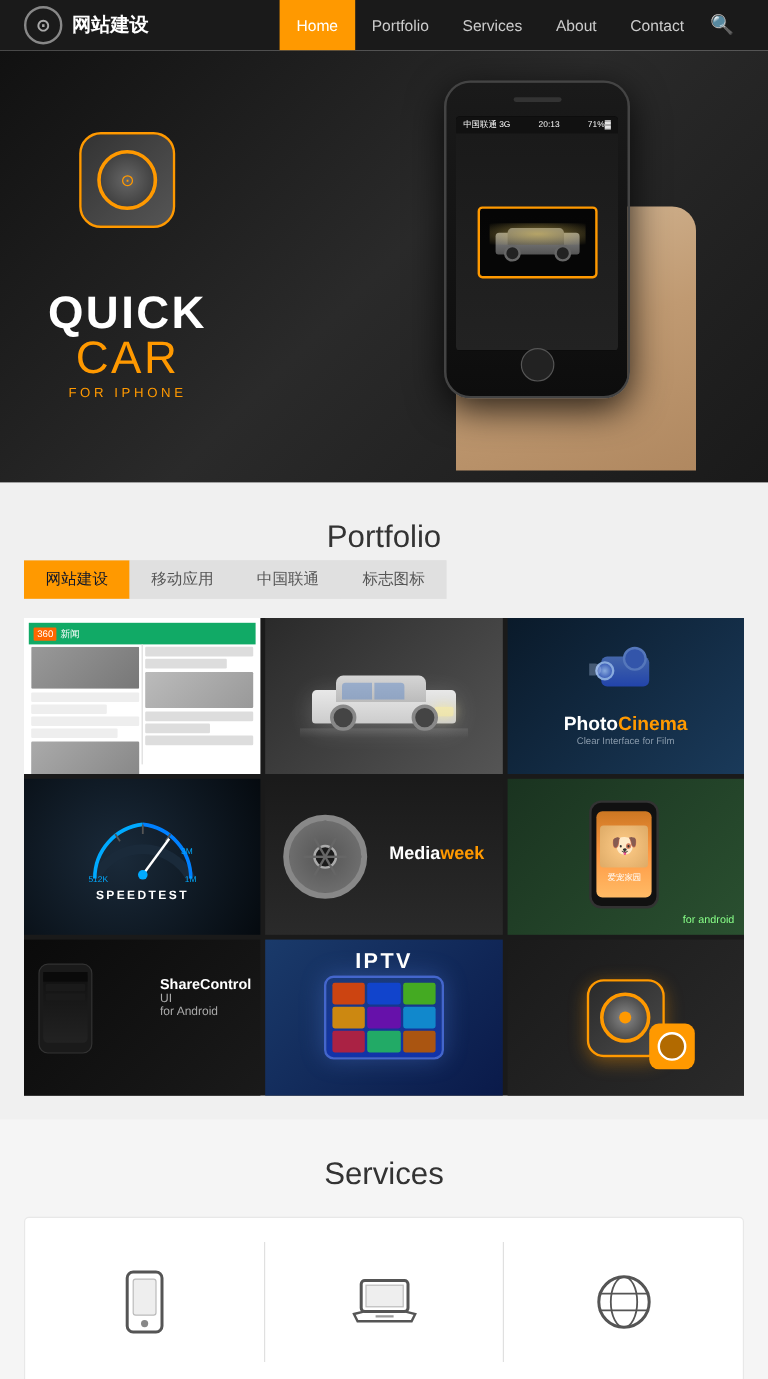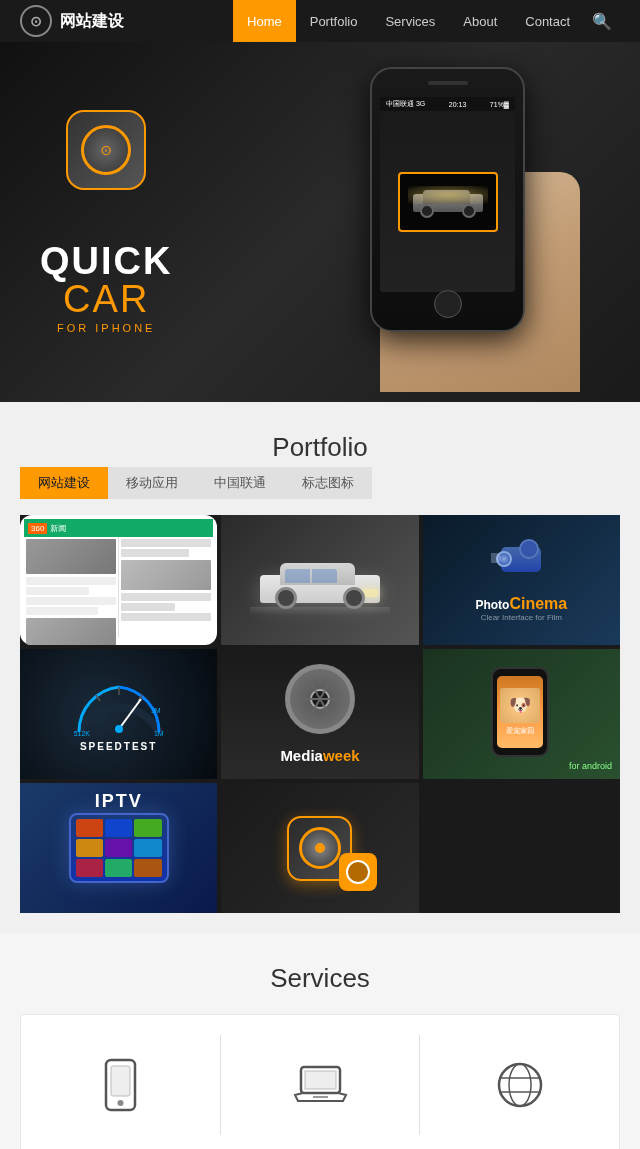--- a/index.html
+++ b/index.html
@@ -238,21 +238,20 @@
       align-items: center;
       justify-content: center;
       color: #fff;
       font-size: 24px;
     }
 
     
     .pi-360 {
       background: #fff;
       padding: 4px;
-      border-radius: 12px;
     }
     .pi-360-header {
       height: 18px;
       background: linear-gradient(90deg, #1a6, #1a6);
       display: flex;
       align-items: center;
       padding: 0 4px;
       gap: 3px;
     }
     .pi-360-header span { font-size: 8px; color: #fff; }
@@ -273,40 +272,40 @@
       background: linear-gradient(135deg, #0a1a2a, #1a3a5a);
       display: flex;
       flex-direction: column;
       align-items: center;
       justify-content: center;
       gap: 6px;
     }
     .cinema-text-area {
       text-align: center;
     }
-    .cinema-photo { font-size: 12px; font-weight: bold; color: #fff; }
+    .cinema-photo { font-size: 16px; font-weight: bold; color: #fff; }
     .cinema-cinema { font-size: 16px; font-weight: bold; color: #f90; }
     .cinema-tagline { font-size: 8px; color: #8899aa; }
 
     
     .pi-speed {
       background: radial-gradient(circle at 40% 50%, #1a2a3a, #050a0f);
       display: flex;
       align-items: center;
       justify-content: center;
       flex-direction: column;
       gap: 4px;
     }
     .speed-text { font-size: 10px; color: #fff; font-weight: bold; letter-spacing: 2px; }
 
     
     .pi-media {
       background: linear-gradient(180deg, #1a1a1a, #2a2a2a);
       display: flex;
-      flex-direction: column;
+      flex-direction: row;
       align-items: center;
       justify-content: center;
       gap: 18px;
     }
 
     
     .pi-pet {
       background: linear-gradient(135deg, #1a3320, #2a5030);
       display: flex;
       align-items: center;
@@ -579,20 +578,35 @@
 
             <div style="width:40px;height:35px;background:radial-gradient(circle,#ffcc88,#ddaa66);border-radius:3px;display:flex;align-items:center;justify-content:center;font-size:18px;">🐶</div>
             <div style="font-size:7px;color:#fff;text-align:center;">爱宠家园</div>
           </div>
         </div>
       </div>
       <div style="position:absolute;bottom:8px;right:8px;font-size:9px;color:#8f8;text-align:right;">for android</div>
       <div class="portfolio-overlay">+</div>
     </div>
 
+    <div class="portfolio-item pi-share">
+      <div style="position:absolute;left:12px;top:20px;width:45px;height:75px;background:#1a1a1a;border-radius:8px;border:1px solid #333;">
+        <div style="position:absolute;top:6px;left:3px;right:3px;bottom:8px;background:linear-gradient(180deg,#111,#222);border-radius:4px;">
+          <div style="width:100%;height:8px;background:#0a0a0a;margin-bottom:2px;"></div>
+          <div style="margin:2px;height:6px;background:#1a1a1a;border-radius:1px;"></div>
+          <div style="margin:2px;height:6px;background:#1a1a1a;border-radius:1px;"></div>
+        </div>
+      </div>
+      <div style="position:absolute;right:8px;top:30px;text-align:left;">
+        <div style="font-size:12px;color:#fff;font-weight:bold;">ShareControl</div>
+        <div style="font-size:10px;color:#aaa;">UI</div>
+        <div style="font-size:10px;color:#aaa;">for Android</div>
+      </div>
+      <div class="portfolio-overlay">+</div>
+    </div>
 
     <div class="portfolio-item pi-iptv">
       <div style="width:100px;height:70px;background:linear-gradient(180deg,#1a3a7a,#1133aa);border-radius:8px;border:2px solid #4466cc;display:flex;align-items:center;justify-content:center;box-shadow:0 0 20px rgba(100,150,255,0.3);">
         <div style="display:grid;grid-template-columns:1fr 1fr 1fr;gap:2px;width:86px;height:58px;">
           <div style="background:#cc4411;border-radius:2px;"></div>
           <div style="background:#1144cc;border-radius:2px;"></div>
           <div style="background:#44aa22;border-radius:2px;"></div>
           <div style="background:#cc8811;border-radius:2px;"></div>
           <div style="background:#6611aa;border-radius:2px;"></div>
           <div style="background:#1188cc;border-radius:2px;"></div>

